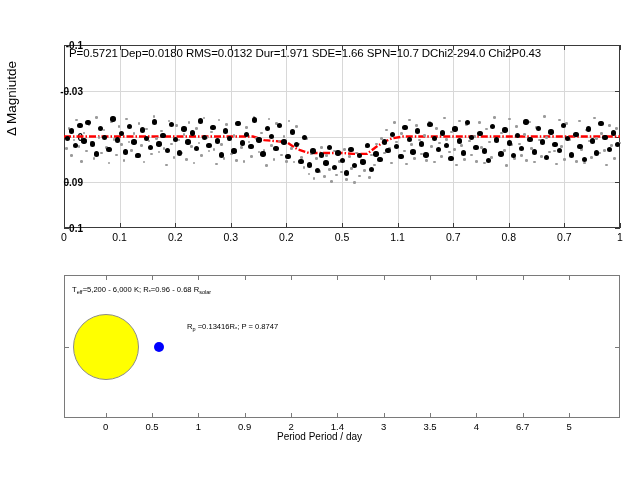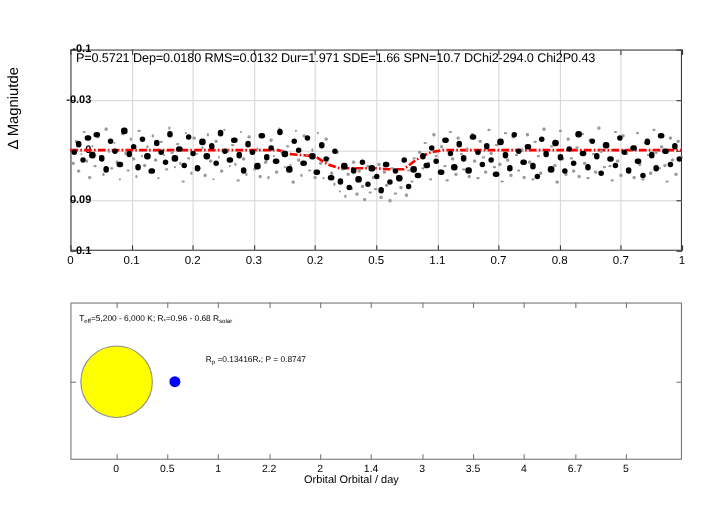--- a/index.html
+++ b/index.html
@@ -521,21 +521,21 @@
       <div class="btick-x top" style="left: 458.7px;"></div>
       <div class="btick-x " style="left: 505.033px;"></div>
       <div class="btick-x top" style="left: 505.033px;"></div>
       <div class="btick-y " style="top: 71.5px;"></div>
       <div class="btick-y right" style="top: 71.5px;"></div>
     </div>
   <div id="bottom-xlabels">
       <div class="xlab-bot" style="left: 41.7px;">0</div>
       <div class="xlab-bot" style="left: 88.0333px;">0.5</div>
       <div class="xlab-bot" style="left: 134.367px;">1</div>
-      <div class="xlab-bot" style="left: 180.7px;">2.2</div>
+      <div class="xlab-bot" style="left: 180.7px;">0.9</div>
       <div class="xlab-bot" style="left: 227.033px;">2</div>
       <div class="xlab-bot" style="left: 273.367px;">1.4</div>
       <div class="xlab-bot" style="left: 319.7px;">3</div>
       <div class="xlab-bot" style="left: 366.033px;">3.5</div>
       <div class="xlab-bot" style="left: 412.367px;">4</div>
       <div class="xlab-bot" style="left: 458.7px;">6.7</div>
       <div class="xlab-bot" style="left: 505.033px;">5</div>
     </div>
 
   <div id="star-params">
@@ -543,13 +543,13 @@
   </div>
 
   <div id="star-disk" style="left: 8.7px; top: 38.5px; height: 66px; width: 66px; background: rgb(255, 255, 0); border-color: rgb(140, 140, 140);"></div>
   <div id="planet-disk" style="left: 89.7146px; top: 66.5px; height: 10px; width: 10px; background: rgb(0, 0, 255);"></div>
 
   <div id="planet-params">
     <span>R</span><sub>p</sub><span> =0.13416R</span><sub>*</sub><span>;  P = 0.8747</span>
   </div>
 </div>
 
-<div id="bottom-xtitle">Orbital Orbital / day</div>
+<div id="bottom-xtitle">Period Period / day</div>
 
 </body></html>

